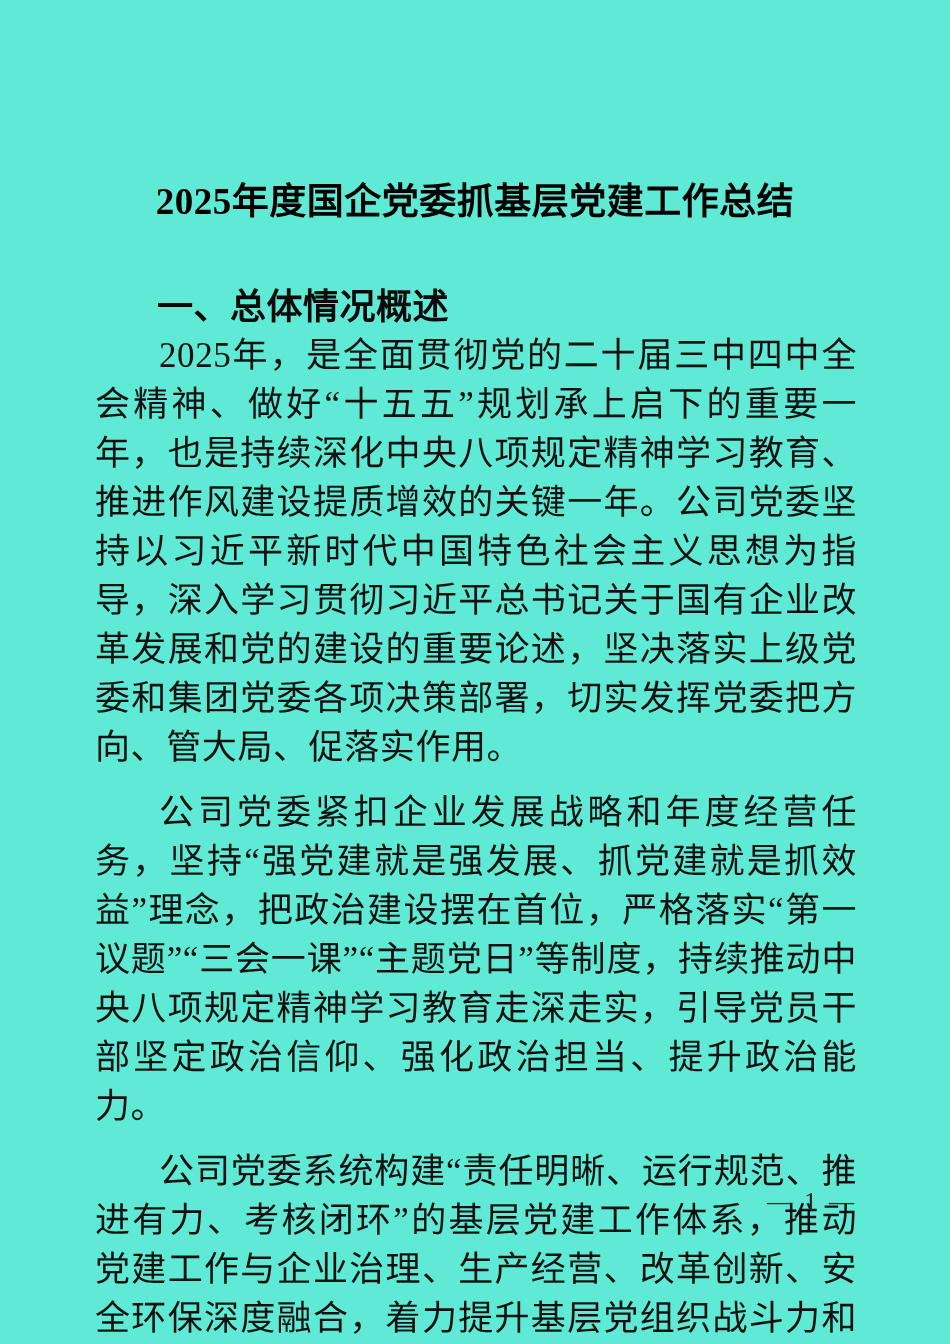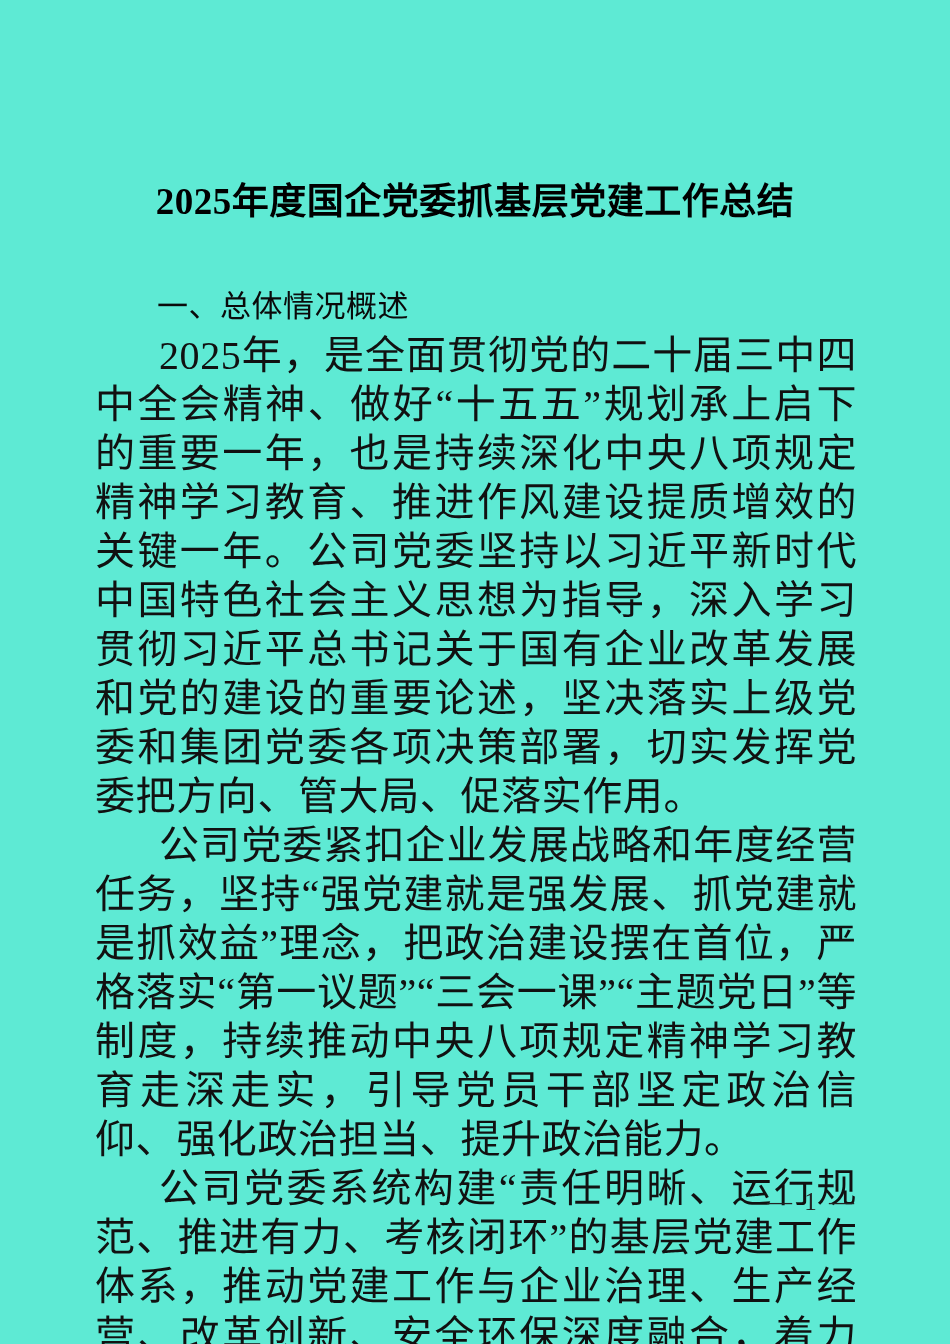--- a/index.html
+++ b/index.html
@@ -38,44 +38,44 @@
   
   .body-block {
     position: absolute;
     top: 282px;
     left: 95px;
     width: 762px;
   }
 
   .section-heading {
     font-family: "DejaVu Sans", "Liberation Sans", sans-serif;
-    font-weight: normal;
-    font-size: 31px;
+    font-weight: bold;
+    font-size: 36px;
     line-height: 49px;
     margin: 0 0 0 0;
     text-indent: 62px;
     letter-spacing: 0.5px;
     color: #0a0a0a;
   }
 
   .para {
     font-family: "Liberation Serif", "DejaVu Serif", serif;
-    font-size: 40px;
+    font-size: 35px;
     line-height: 49px;
     margin: 0;
     text-indent: 64px;
     text-align: justify;
     text-justify: inter-character;
     letter-spacing: 0.6px;
     color: #111111;
     word-break: break-all;
   }
 
   .para + .para {
-    margin-top: 0;
+    margin-top: 16px;
     font-family: Liberation Serif, serif;
   }
 
   
   .page-footer {
     position: absolute;
     left: 95px;
     width: 762px;
     top: 1186px;
     text-align: right;

